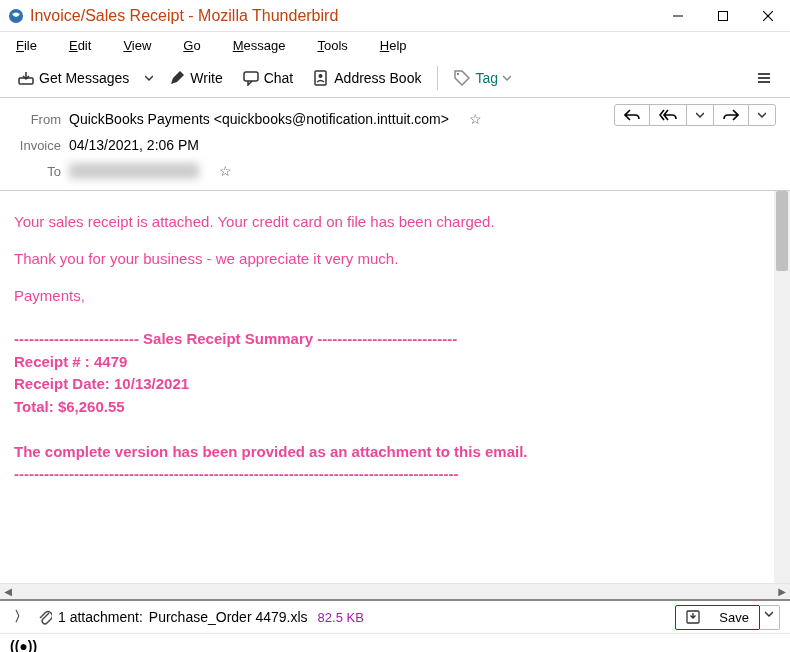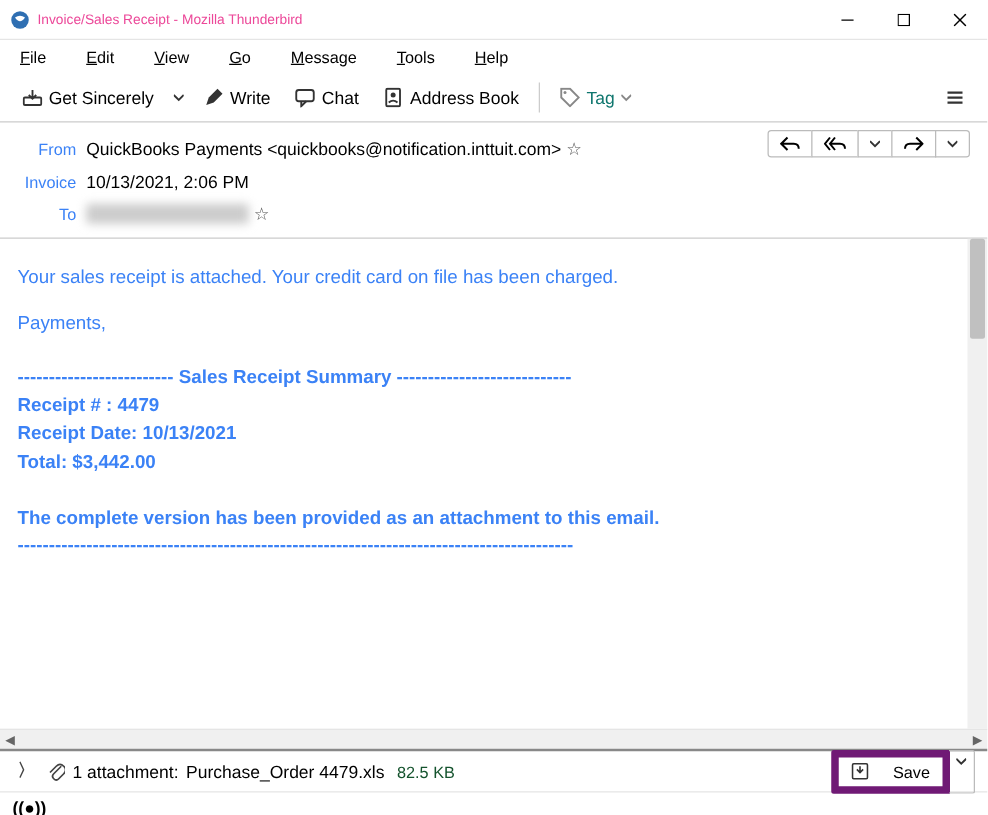--- a/index.html
+++ b/index.html
@@ -1,68 +1,68 @@
 <!DOCTYPE html>
 <html><head>
 <meta charset="utf-8">
 <style>
 * { box-sizing: border-box; margin: 0; padding: 0; font-family: "Segoe UI", Tahoma, sans-serif; }
 body { background: #fff; width: 790px; height: 652px; overflow: hidden; position: relative; }
 
 
 .titlebar { height: 32px; display: flex; align-items: center; padding: 0 0 0 8px; background: #fff; border-bottom: 1px solid #e5e5e5; }
 .titlebar .icon { width: 16px; height: 16px; margin-right: 6px; display: flex; align-items: center; justify-content: center; }
-.titlebar .title { font-size: 11px; color: #ec4899; flex: 1; }
+.titlebar .title { font-size: 16px; color: #c2410c; flex: 1; }
 .win-controls { display: flex; height: 32px; }
 .win-btn { width: 45px; height: 32px; display: flex; align-items: center; justify-content: center; cursor: pointer; }
 
 
 .menubar { height: 26px; display: flex; align-items: center; padding: 0 8px; font-size: 13px; gap: 16px; }
 .menubar .menu-item { padding: 2px 8px; cursor: pointer; }
 .menubar .menu-item .ul { text-decoration: underline; }
 
 
 .toolbar { height: 40px; display: flex; align-items: center; padding: 0 10px; border-bottom: 1px solid #ccc; gap: 4px; }
 .tb-btn { display: flex; align-items: center; gap: 5px; padding: 5px 8px; font-size: 14px; cursor: pointer; border-radius: 2px; }
 .tb-icon { width: 16px; height: 16px; display: flex; align-items: center; justify-content: center; }
 .tb-sep { width: 1px; height: 24px; background: #ccc; margin: 0 4px; }
 .tb-dropdown { padding: 5px 4px; cursor: pointer; }
 .spacer { flex: 1; }
 
 
 .msg-header { padding: 8px 14px 6px; position: relative; border-bottom: 1px solid #ccc; }
 .hdr-row { display: flex; align-items: center; min-height: 26px; font-size: 14px; }
-.hdr-label { width: 55px; text-align: right; color: #3b82f6; font-size: 13px; padding-right: 8px; }
-.hdr-val { flex: 1; display: flex; align-items: center; gap: 4px; }
+.hdr-label { width: 55px; text-align: right; color: #737373; font-size: 13px; padding-right: 8px; }
+.hdr-val { flex: 1; display: flex; align-items: center; gap: 20px; }
 .hdr-val.bold { font-weight: 600; }
 .star { cursor: pointer; font-size: 14px; color: #555; }
 .blurred { display: inline-block; width: 130px; height: 16px; background: #ccc; filter: blur(4px); border-radius: 2px; }
 .date { font-size: 14px; color: #000; }
 .action-buttons { position: absolute; right: 14px; top: 6px; display: flex; gap: 0; }
 .act-btn { border: 1px solid #bbb; background: #fff; padding: 4px 9px; cursor: pointer; font-size: 14px; display: flex; align-items: center; justify-content: center; margin-left: -1px; }
 .act-btn:first-child { border-top-left-radius: 3px; border-bottom-left-radius: 3px; margin-left: 0; }
 .act-btn:last-child { border-top-right-radius: 3px; border-bottom-right-radius: 3px; }
 
 
 .msg-body-wrap { display: flex; height: 392px; }
-.msg-body { flex: 1; padding: 20px 14px 10px; font-size: 15px; color: #3b82f6; overflow: hidden; position: relative; }
+.msg-body { flex: 1; padding: 20px 14px 10px; font-size: 15px; color: #ec4899; overflow: hidden; position: relative; }
 .msg-body p { margin-bottom: 16px; line-height: 1.4; }
 .receipt-box { font-family: Arial, sans-serif; font-size: 15px; line-height: 1.5; margin-top: 22px; font-weight: bold; }
 .scrollbar-v { width: 16px; background: #f0f0f0; position: relative; }
 .scroll-thumb { position: absolute; top: 0; left: 2px; right: 2px; height: 80px; background: #c0c0c0; border-radius: 2px; }
 .scrollbar-h { height: 16px; background: #f0f0f0; display: flex; align-items: center; border-top: 1px solid #e5e5e5; }
 .sb-arrow { width: 16px; height: 16px; display: flex; align-items: center; justify-content: center; cursor: pointer; font-size: 10px; color: #666; }
 .sb-track { flex: 1; }
 
 
 .attach-bar { height: 34px; border-top: 2px solid #888; display: flex; align-items: center; padding: 0 10px; font-size: 14px; gap: 6px; }
 .chev { cursor: pointer; padding: 2px 4px; font-size: 14px; font-weight: bold; color: #444; }
 .clip { font-size: 15px; }
-.att-size { color: #14532d; font-size: 13px; margin-left: 4px; }
-.save-btn { border: 6px solid #701a75; padding: 4px 10px; display: flex; align-items: center; gap: 19px; cursor: pointer; font-size: 13px; border-radius: 2px; }
+.att-size { color: #a21caf; font-size: 13px; margin-left: 4px; }
+.save-btn { border: 1px solid #701a75; padding: 4px 10px; display: flex; align-items: center; gap: 19px; cursor: pointer; font-size: 13px; border-radius: 2px; }
 .save-dd { border: 1px solid #bbb; border-left: 0; padding: 4px 6px; cursor: pointer; border-radius: 0 2px 2px 0; font-size: 10px; margin-left:-1px;}
 
 
 .statusbar { height: 24px; display: flex; align-items: center; padding: 0 10px; border-top: 1px solid #e5e5e5; }
 .status-icon { font-size: 14px; font-weight: bold; }
 
 svg { display: block; }
 </style>
 </head>
 <body>
@@ -106,21 +106,21 @@
 </div>
 
 <div class="toolbar">
   <div class="tb-btn">
     <span class="tb-icon">
         <svg width="16" height="16" viewBox="0 0 16 16">
           <rect x="1" y="8" width="14" height="6" rx="1" fill="none" stroke="#333" stroke-width="1.5"></rect>
           <path d="M8 2 v7 M5 6 l3 3 l3 -3" fill="none" stroke="#333" stroke-width="1.5"></path>
         </svg>
       </span>
-    <span>Get Sincerely</span>
+    <span>Get Messages</span>
   </div>
   <div class="tb-dropdown">
       <svg width="8" height="8">
         <path d="M0 2 L4 6 L8 2" fill="none" stroke="#333" stroke-width="1.5"></path>
       </svg>
     </div>
   <div class="tb-btn">
     <span class="tb-icon">
         <svg width="16" height="16" viewBox="0 0 16 16">
           <path d="M2 14 L4 8 L11 1 L15 5 L8 12 Z" fill="#333"></path>
@@ -202,40 +202,41 @@
   </div>
   <div class="hdr-row">
     <span class="hdr-label">From</span>
     <span class="hdr-val">
       <span>QuickBooks Payments &lt;quickbooks@notification.inttuit.com&gt;</span>
       <span class="star">☆</span>
     </span>
   </div>
   <div class="hdr-row">
     <span class="hdr-label">Invoice</span>
-    <span class="date">10/13/2021, 2:06 PM</span>
+    <span class="date">04/13/2021, 2:06 PM</span>
   </div>
   <div class="hdr-row">
     <span class="hdr-label">To</span>
     <span class="hdr-val">
       <span class="blurred"></span>
       <span class="star">☆</span>
     </span>
   </div>
 </div>
 
 <div class="msg-body-wrap">
   <div class="msg-body">
     <p>Your sales receipt is attached. Your credit card on file has been charged.</p>
+    <p>Thank you for your business - we appreciate it very much.</p>
     <p>Payments,</p>
     <div class="receipt-box">
       <div>-------------------------   Sales Receipt Summary   ----------------------------</div>
       <div>Receipt # : 4479</div>
       <div>Receipt Date: 10/13/2021</div>
-      <div>Total: $3,442.00</div>
+      <div>Total: $6,260.55</div>
       <br>
       <div>The complete version has been provided as an attachment to this email.</div>
       <div>-----------------------------------------------------------------------------------------</div>
     </div>
   </div>
   <div class="scrollbar-v">
     <div class="scroll-thumb"></div>
   </div>
 </div>
 

